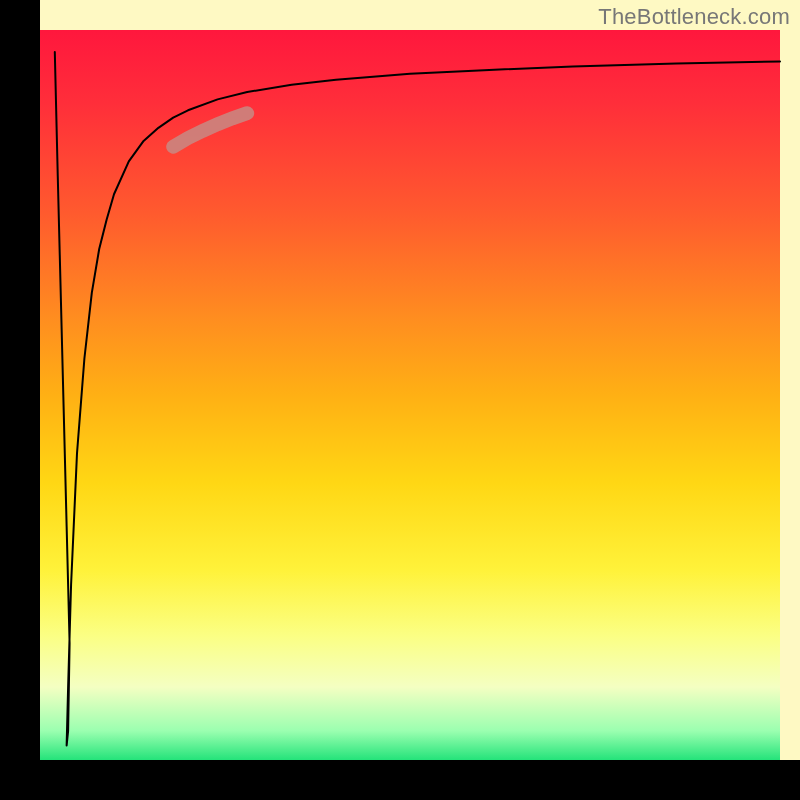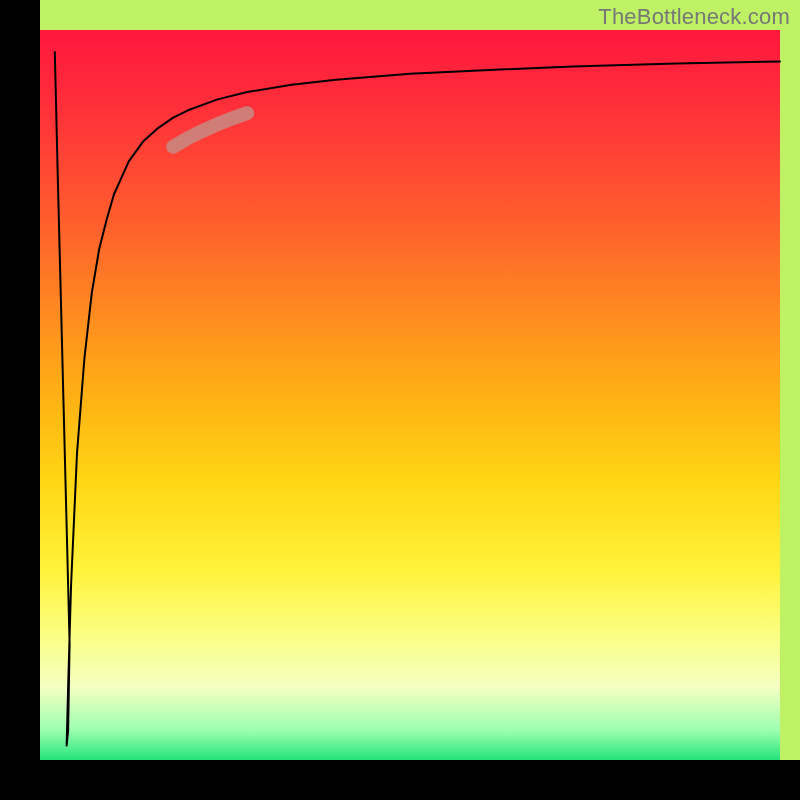--- a/index.html
+++ b/index.html
@@ -8,21 +8,21 @@
     width: 800px;
     height: 800px;
     background: #000;
     overflow: hidden;
     font-family: Arial, Helvetica, sans-serif;
   }
   .frame {
     position: relative;
     width: 800px;
     height: 800px;
-    background: #bef264;
+    background: #fef9c3;
   }
   .attribution {
     position: absolute;
     top: 4px;
     right: 10px;
     color: #777;
     font-size: 22px;
     font-weight: 500;
     letter-spacing: 0.2px;
     z-index: 20;

